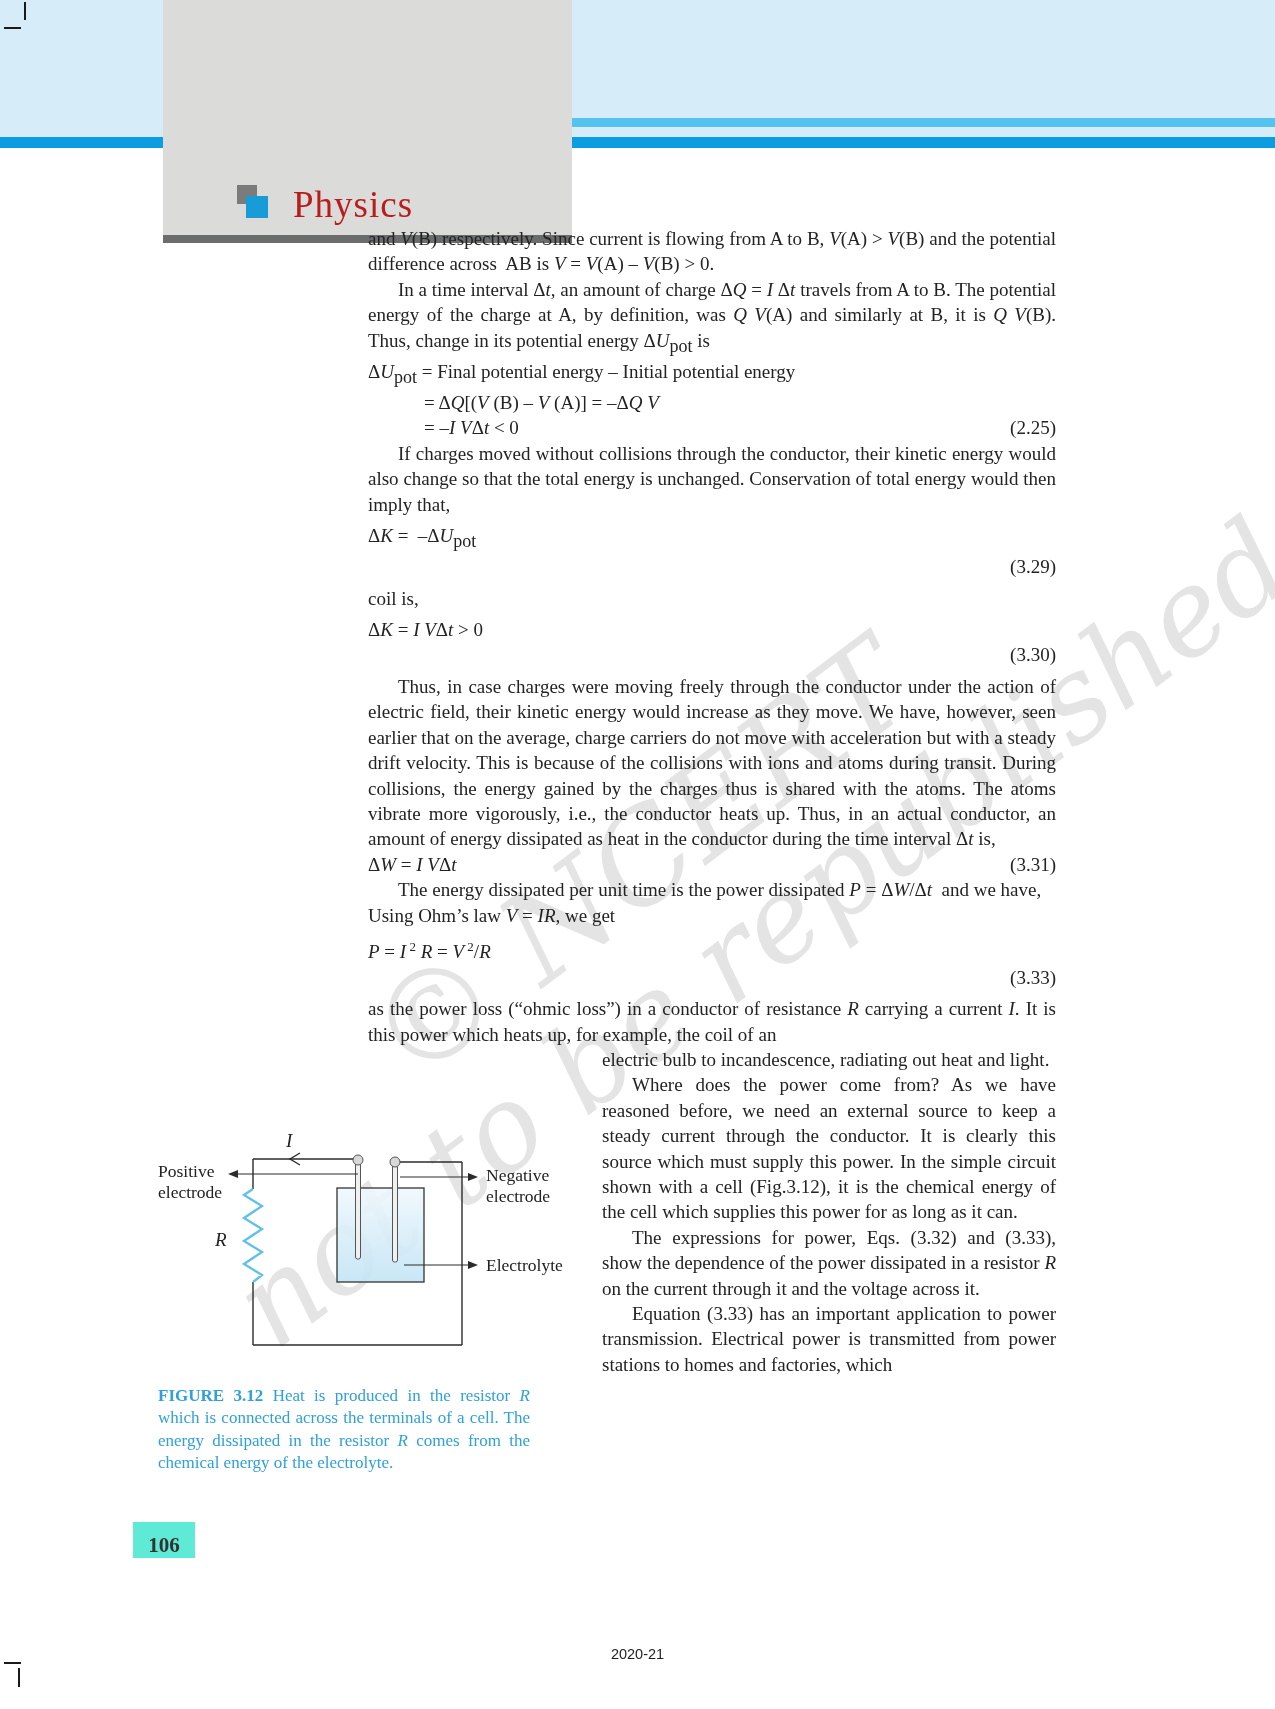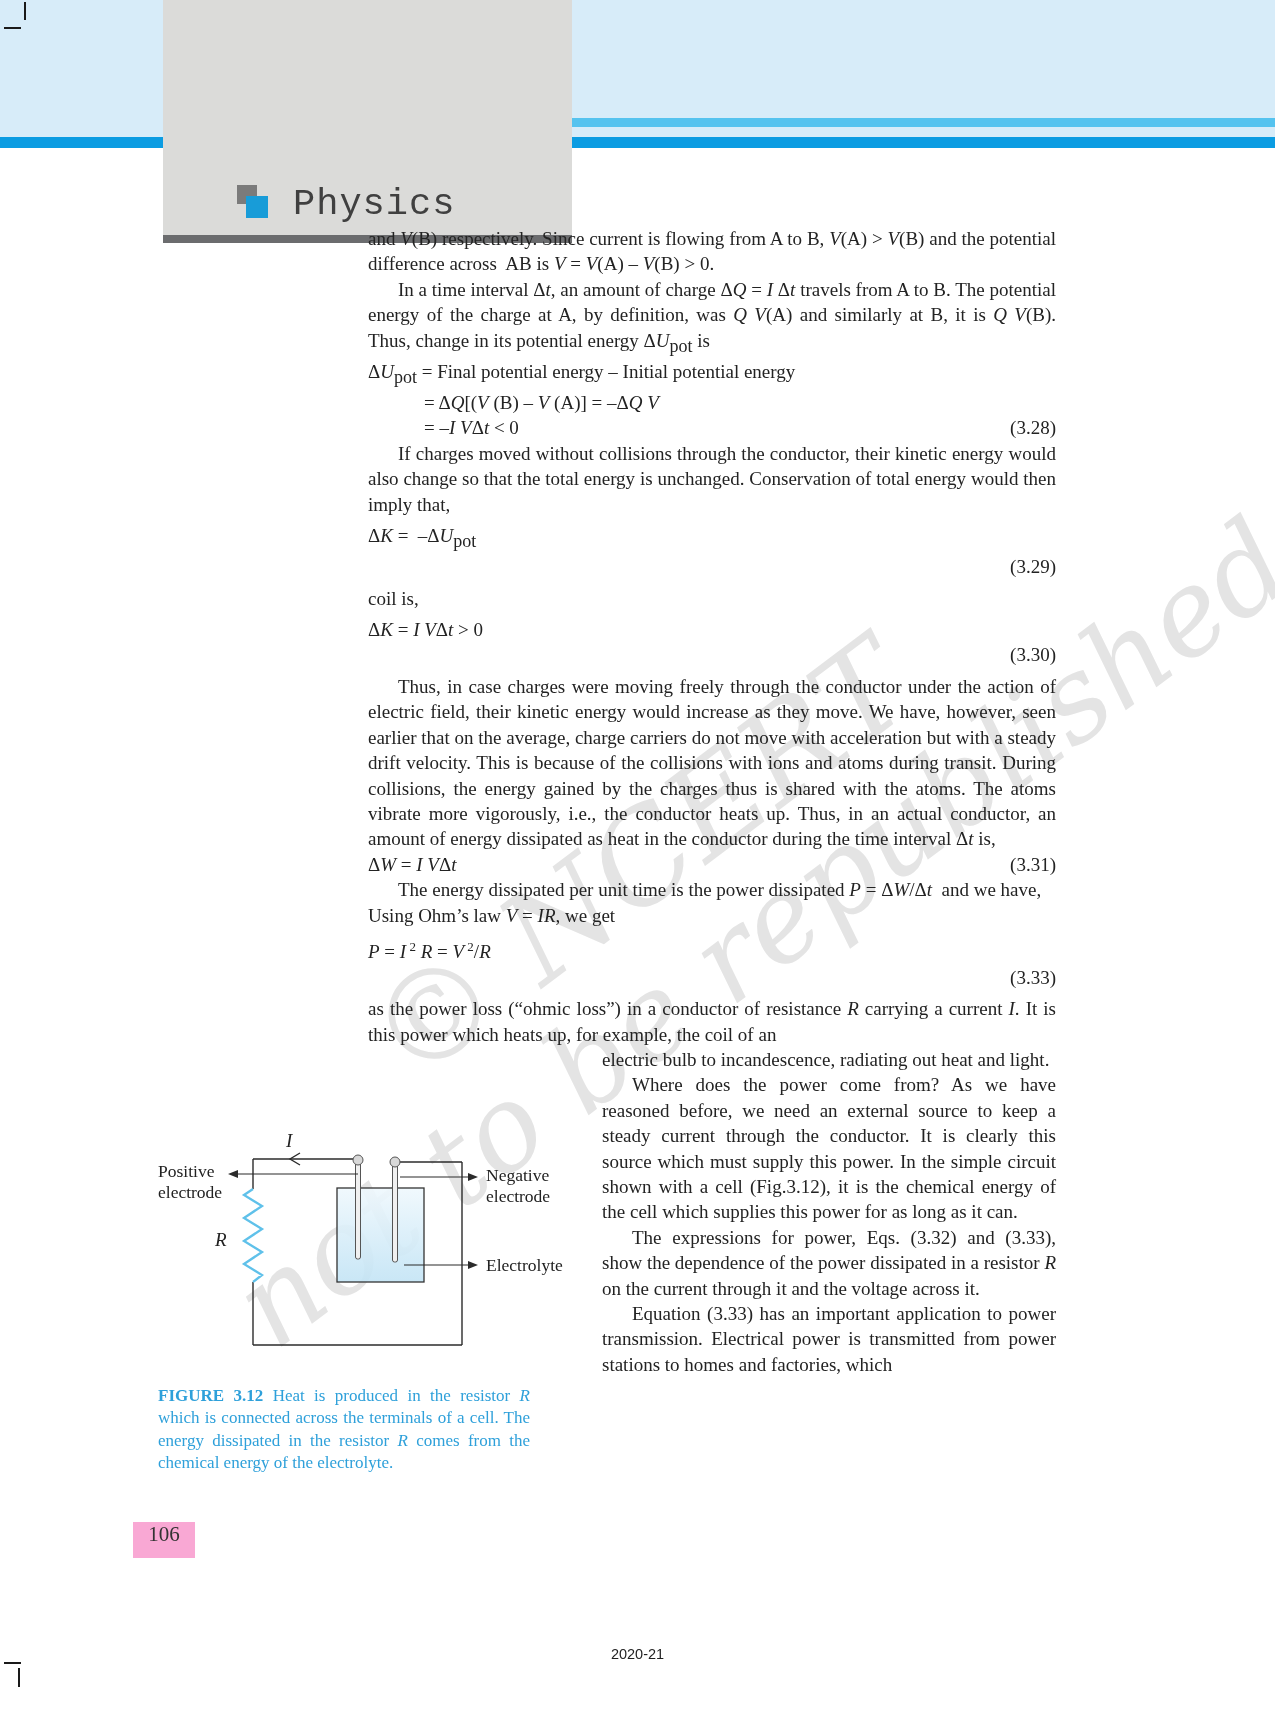--- a/index.html
+++ b/index.html
@@ -8,22 +8,22 @@
   
   .band-left{position:absolute;left:0;top:0;width:163px;height:148px;background:#d7ecf9;}
   .bar-left-dark{position:absolute;left:0;top:137px;width:163px;height:11px;background:#0b9ce2;}
   .band-right{position:absolute;left:572px;top:0;width:703px;height:148px;background:#d7ecf9;}
   .bar-right-mid{position:absolute;left:572px;top:118px;width:703px;height:9px;background:#55c3ef;}
   .bar-right-dark{position:absolute;left:572px;top:137px;width:703px;height:11px;background:#0b9ce2;}
   .header-box{position:absolute;left:163px;top:0;width:409px;height:243px;background:#dbdbd9;}
   .header-rule{position:absolute;left:163px;top:235px;width:409px;height:8px;background:#6b6c6e;}
   .icon-sq-gray{position:absolute;left:237px;top:185px;width:20px;height:19px;background:#7b7b7b;}
   .icon-sq-blue{position:absolute;left:246px;top:196px;width:22px;height:22px;background:#189cd8;}
-  .page-title{position:absolute;left:293px;top:183px;font-family:Liberation Mono, monospace;
-              font-size:37px;letter-spacing:1px;color:#404040;}
+  .page-title{position:absolute;left:293px;top:183px;font-family:Liberation Serif, serif;
+              font-size:37px;letter-spacing:1px;color:#b91c1c;}
   
   .crop{position:absolute;background:#1a1a1a;}
   .cm-tl-v{left:24px;top:2px;width:2px;height:18px;}
   .cm-tl-h{left:4px;top:27px;width:17px;height:2px;}
   .cm-bl-h{left:4px;top:1662px;width:17px;height:2px;}
   .cm-bl-v{left:18px;top:1668px;width:2px;height:19px;}
   
   .wm{position:absolute;color:#e4e4e4;font-family:"DejaVu Serif",serif;font-style:italic;
       white-space:nowrap;z-index:0;user-select:none;}
   .wm1{left:385px;top:980px;font-size:125px;transform:rotate(-37deg);transform-origin:0 50%;}
@@ -44,22 +44,22 @@
   
   .fig-float{float:left;width:444px;margin-left:-210px;padding-top:80px;}
   .fig-svg{display:block;width:420px;height:232px;}
   .fig-caption{margin-top:26px;width:372px;color:#2ea0da;
                font-size:17px;line-height:22.5px;}
   .fig-caption b{font-weight:bold;}
   
   .svg-label{font-family:"Liberation Serif",serif;font-size:17.5px;fill:#222;}
   .svg-var{font-family:"Liberation Serif",serif;font-style:italic;font-size:19px;fill:#222;}
   
-  .page-num{position:absolute;left:133px;top:1522px;width:62px;height:36px;background:#f9a8d4;
-            display:flex;align-items:flex-start;justify-content:center;font-size:21px;color:#333;z-index:1;}
+  .page-num{position:absolute;left:133px;top:1522px;width:62px;height:36px;background:#5eead4;
+            display:flex;align-items:flex-end;justify-content:center;font-size:21px;color:#333;z-index:1;font-weight:bold;}
   .footer{position:absolute;left:0;right:0;top:1646px;text-align:center;
           font-family:"Liberation Sans",sans-serif;font-size:14.5px;color:#1f1f1f;z-index:1;}
 </style>
 </head>
 <body>
 
 <div class="page">
 
   <div class="wm wm1">© NCERT</div>
   <div class="wm wm2">not to be republished</div>
@@ -84,21 +84,21 @@
     <p>and <i>V</i>(B) respectively. Since current is flowing from A to B, <i>V</i>(A) &gt; <i>V</i>(B) and the potential difference across&nbsp; AB is <i>V</i> = <i>V</i>(A) – <i>V</i>(B) &gt; 0.</p>
     <p class="ind">In a time interval Δ<i>t</i>, an amount of charge Δ<i>Q</i> = <i>I</i> Δ<i>t</i> travels from A to B. The potential energy of the charge at A, by definition, was <i>Q</i> <i>V</i>(A) and similarly at B, it is <i>Q</i> <i>V</i>(B). Thus, change in its potential energy Δ<i>U</i><sub>pot</sub> is</p>
     <div class="eq-row eq-ind">
       <span>Δ<i>U</i><sub>pot</sub> = Final potential energy – Initial potential energy</span>
     </div>
     <div class="eq-row eq-ind2">
       <span>= Δ<i>Q</i>[(<i>V</i> (B) – <i>V</i> (A)] = –Δ<i>Q</i> <i>V</i></span>
     </div>
     <div class="eq-row eq-ind2">
       <span>= –<i>I V</i>Δ<i>t</i> &lt; 0</span>
-      <span class="eq-num">(3.28)</span>
+      <span class="eq-num">(2.25)</span>
     </div>
     <p class="ind">If charges moved without collisions through the conductor, their kinetic energy would also change so that the total energy is unchanged. Conservation of total energy would then imply that,</p>
     <div class="eq-row eq-ind eq-sp">
       <span>Δ<i>K</i> =&nbsp; –Δ<i>U</i><sub>pot</sub></span>
       <span class="eq-num">(3.29)</span>
     </div>
     <p class="plain">coil is,</p>
     <div class="eq-row eq-ind eq-sp">
       <span>Δ<i>K</i> = <i>I V</i>Δ<i>t</i> &gt; 0</span>
       <span class="eq-num">(3.30)</span>

